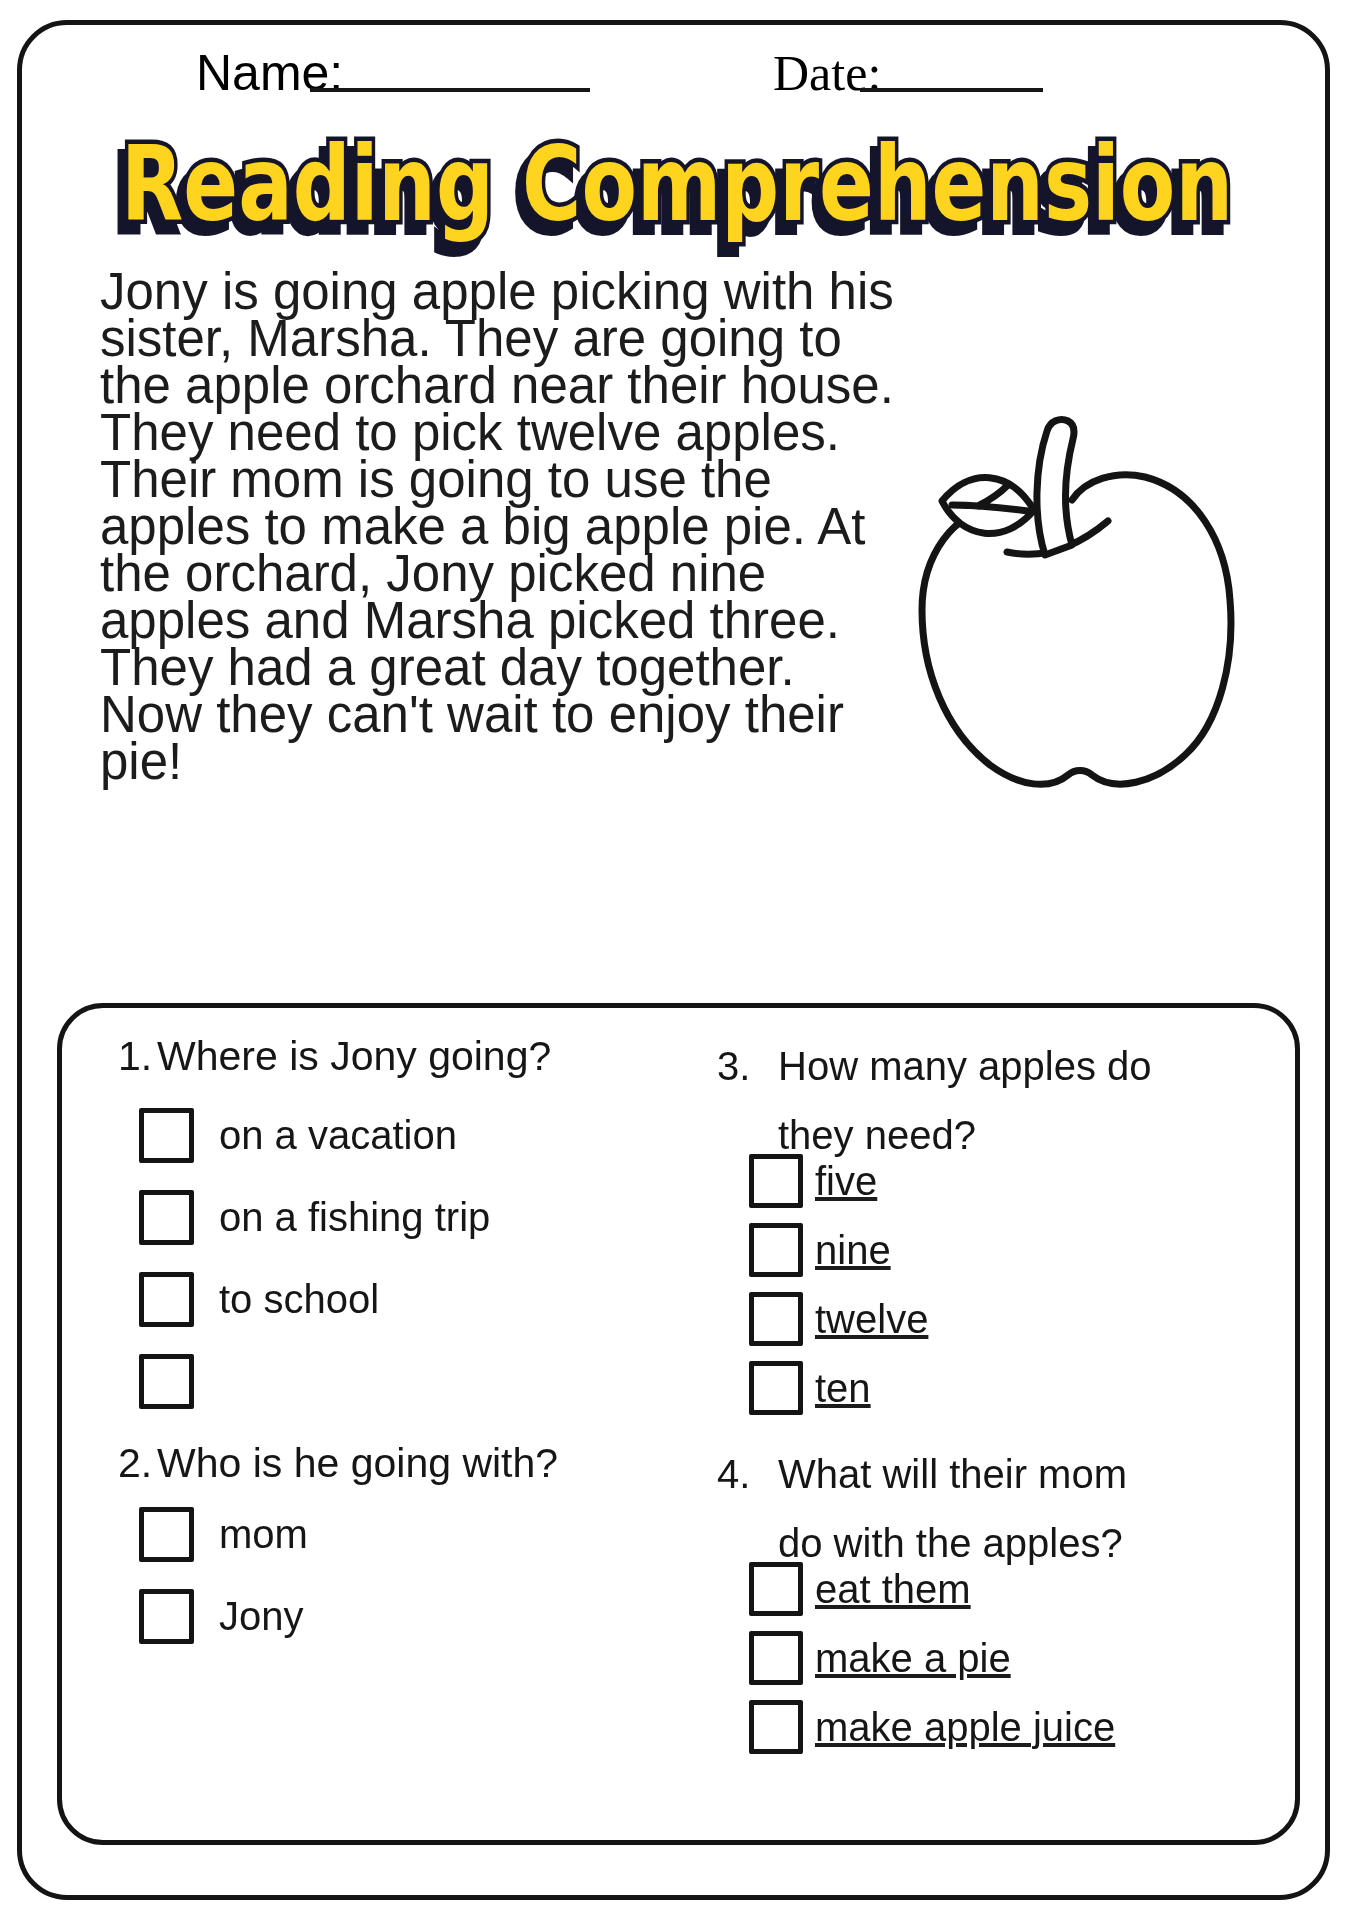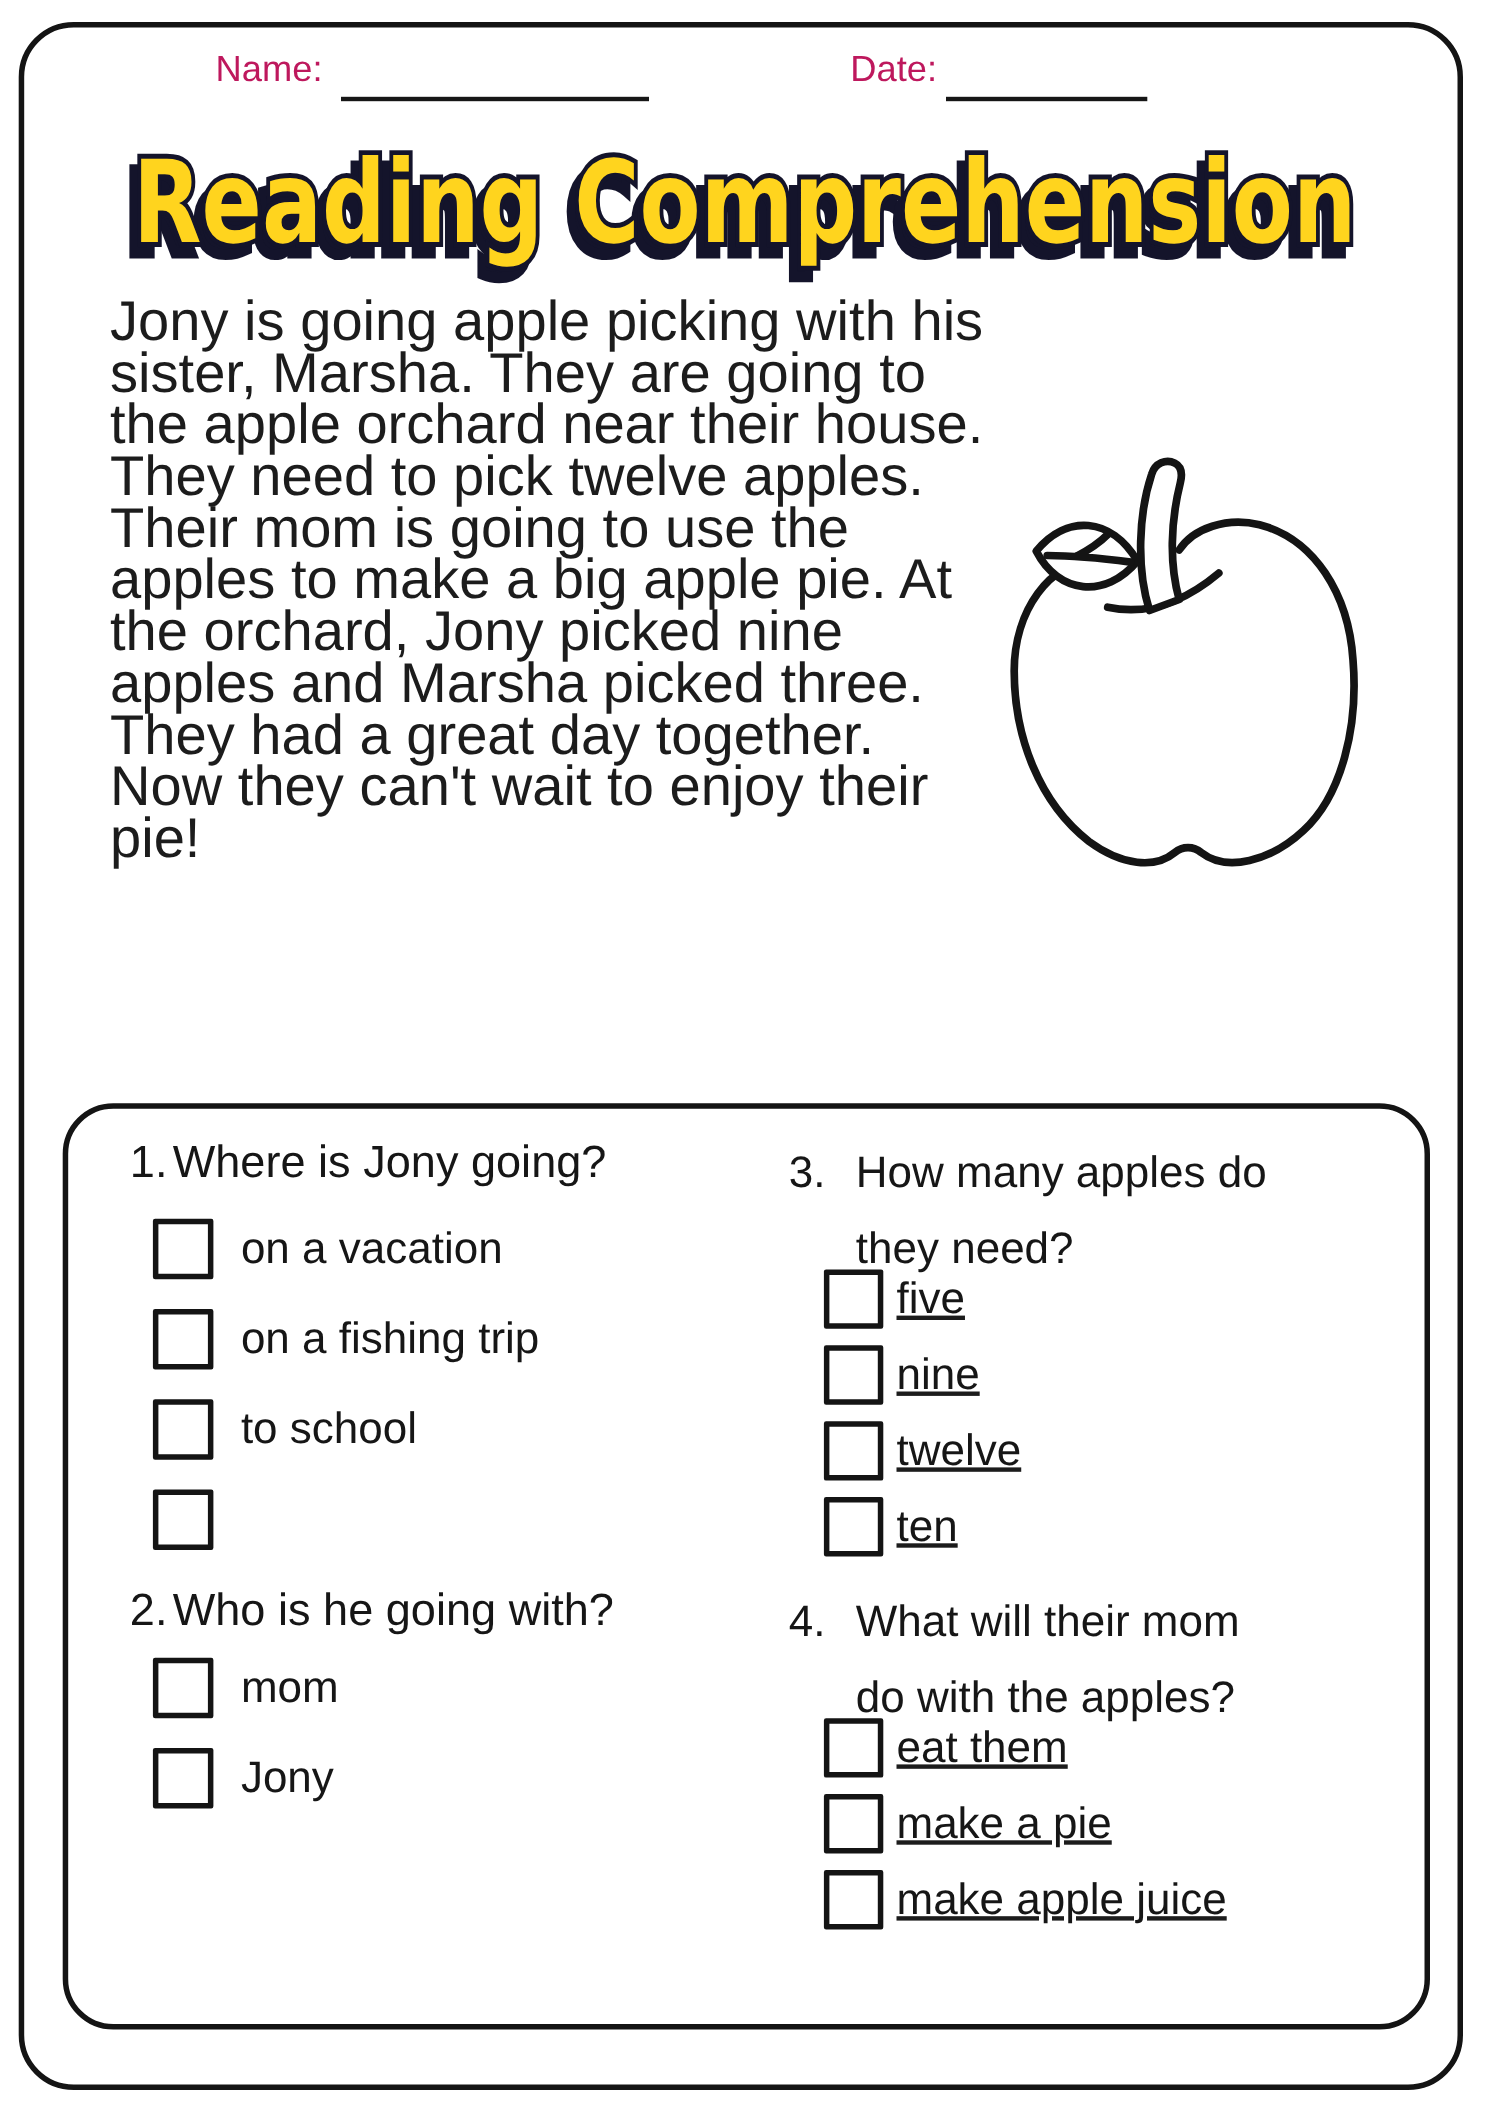--- a/index.html
+++ b/index.html
@@ -5,25 +5,25 @@
   html,body{margin:0;padding:0;background:#ffffff;}
   .page{
     position:relative;width:1358px;height:1920px;background:#ffffff;
     font-family:"Liberation Sans",sans-serif;color:#1c1c1c;overflow:hidden;
   }
   .page-border{
     position:absolute;left:17px;top:20px;width:1313px;height:1880px;
     border:5px solid #141414;border-radius:50px;box-sizing:border-box;
   }
   
-  .field-label{position:absolute;font-size:33px;color:#be185d;}
+  .field-label{position:absolute;font-size:50px;color:#000000;}
   .field-line{position:absolute;height:0;border-bottom:4px solid #161616;}
   .name-label{left:196px;top:44px;}
   .name-line{left:310px;top:88px;width:280px;}
-  .date-label{left:773px;top:44px;}
+  .date-label{left:773px;top:44px;font-family:Liberation Serif, serif;}
   .date-line{left:860px;top:88px;width:183px;}
   
   .title-svg{position:absolute;left:105px;top:112px;}
   .title-svg text{
     font-family:"DejaVu Sans",sans-serif;font-weight:bold;font-size:104px;
   }
   .t-shadow{fill:#14142b;stroke:#14142b;stroke-width:10px;}
   .t-main{fill:#ffd41e;stroke:#14142b;stroke-width:9px;paint-order:stroke fill;}
   
   .story{

